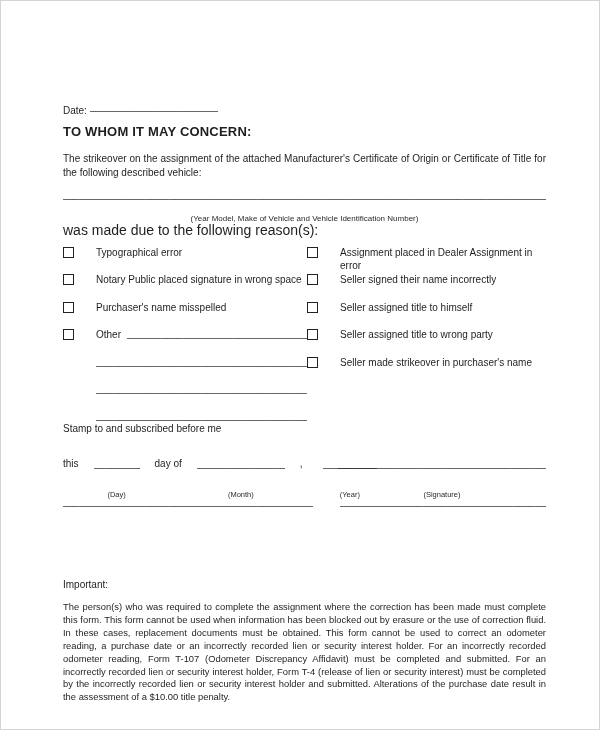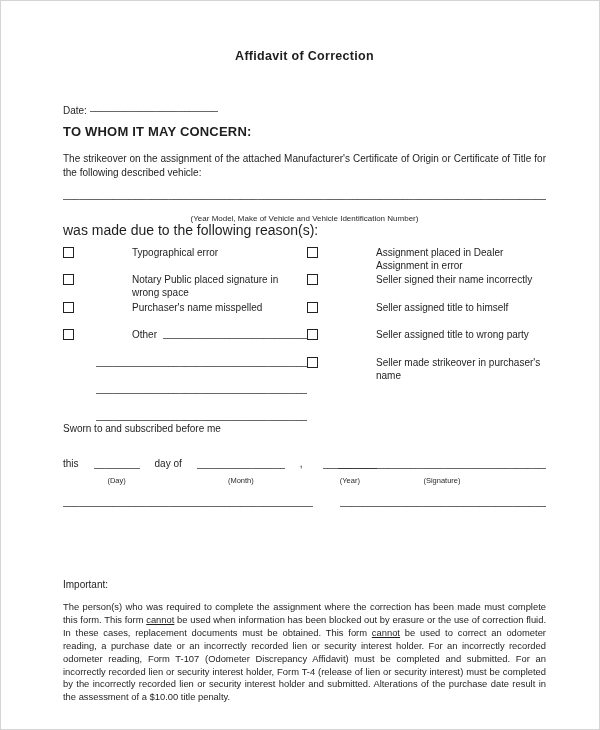--- a/index.html
+++ b/index.html
@@ -20,50 +20,49 @@
   .uline { display:inline-block; overflow:hidden; white-space:nowrap; height:13px; vertical-align:baseline; color:#2a2a2a; }
   .vehicle { top:187px; }
   .vehicle .uline { width:483px; font-size:10px; }
   .vehicle-caption { text-align:center; font-size:8px; margin-top:8px; color:#2a2a2a; }
 
   .reason-intro { top:221px; font-size:14px; }
 
   .cb-grid { top:245px; display:grid; grid-template-columns:244px 1fr; grid-auto-rows:27.4px; }
   .cb-cell { display:flex; align-items:flex-start; font-size:10px; }
   .cb { flex:0 0 auto; width:11px; height:11px; border:1.5px solid #222; margin-right:22px; margin-top:1px; background:#fff; }
-  .cb-label { line-height:13px;margin-left:36px; }
+  .cb-label { line-height:13px; }
   .other-line { flex:1; margin-left:6px; font-size:10px; }
   .cont-line { flex:1; margin-left:33px; font-size:10px; }
 
   .sworn { top:422px; font-size:10px; }
 
   .sworn-line { top:456px; height:34px; font-size:10px; }
   .sworn-grid { display:inline-grid; grid-template-columns:auto 46px auto 88px 8px 54px; column-gap:15px; line-height:13px; }
   .sworn-grid .blank .uline { width:100%; }
-  .cap { font-size:7.5px; text-align:center; color:#2a2a2a; margin-top:1px; }
+  .cap { font-size:7.5px; text-align:center; color:#2a2a2a; margin-top:15px; }
   .sig-cell { position:absolute; right:0; top:0; width:208px; text-align:center; line-height:13px; }
   .sig-cell .uline { width:208px; }
 
   .notary-row { top:494px; display:flex; justify-content:space-between; font-size:10px; line-height:13px; }
   .notary-cell { text-align:center; }
   .notary-cell.l { width:250px; }
   .notary-cell.r { width:206px; }
   .notary-cell .uline { width:100%; }
   .notary-cap { font-size:8px; color:#2a2a2a; margin-top:1px; }
 
   .imp-h { top:578px; font-size:10px; font-weight:normal; }
   .imp-p { top:600px; font-size:9.4px; line-height:12.9px; text-align:justify; }
-  .u { text-decoration:underline; }
+  .u { }
 </style>
 </head>
 <body>
 
 <div class="page">
 
-  <div class="abs title">Affidavit of Correction</div>
 
   <div class="abs date-row">
     <span>Date:</span>
     <span class="uline" style="width:128px">________________________________________________________________________________________________________________________</span>
   </div>
 
   <div class="abs intro">The strikeover on the assignment of the attached Manufacturer's Certificate of Origin or Certificate of Title for the following described vehicle:</div>
 
   <div class="abs salutation">TO WHOM IT MAY CONCERN:</div>
 
@@ -124,21 +123,21 @@
     <div class="cb-cell">
       <span class="uline cont-line">________________________________________________________________________________________________________________________</span>
     </div>
 
     <div class="cb-cell"></div>
     <div class="cb-cell">
       <span class="uline cont-line">________________________________________________________________________________________________________________________</span>
     </div>
   </div>
 
-  <div class="abs sworn">Sworn to and subscribed before me</div>
+  <div class="abs sworn">Stamp to and subscribed before me</div>
 
   <div class="abs sworn-line">
     <div class="sworn-grid">
       <span>this</span>
       <span class="blank"><span class="uline">________________________________________________________________________________________________________________________</span></span>
       <span>day of</span>
       <span class="blank"><span class="uline">________________________________________________________________________________________________________________________</span></span>
       <span>,</span>
       <span class="blank"><span class="uline">________________________________________________________________________________________________________________________</span></span>
       <span></span>

